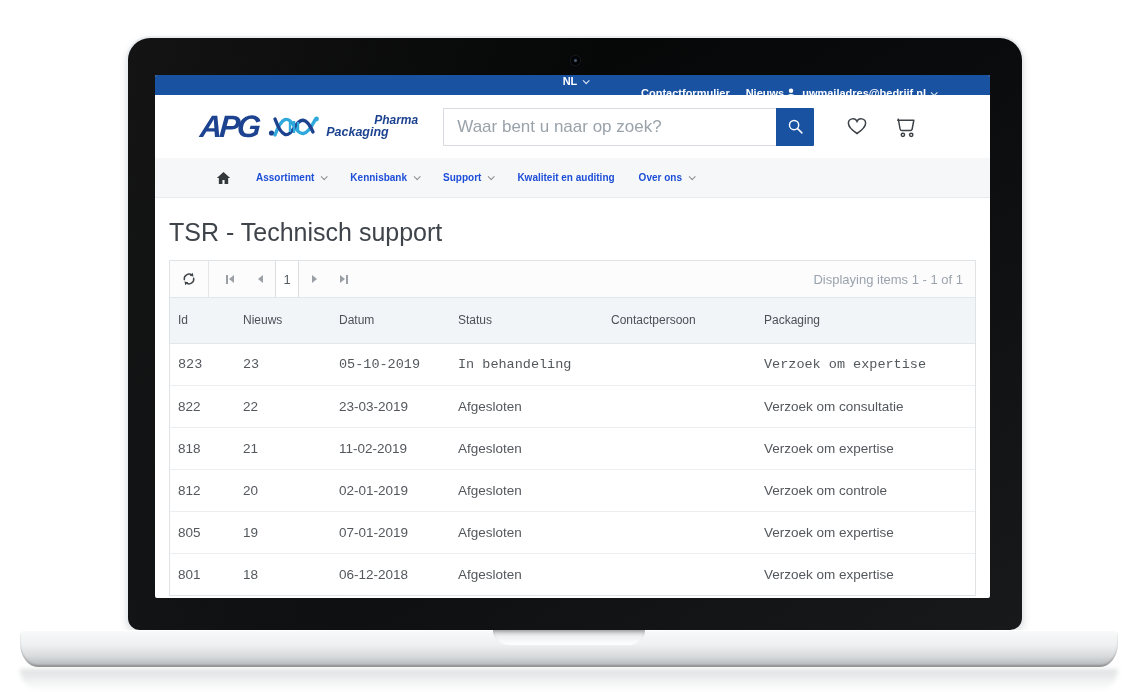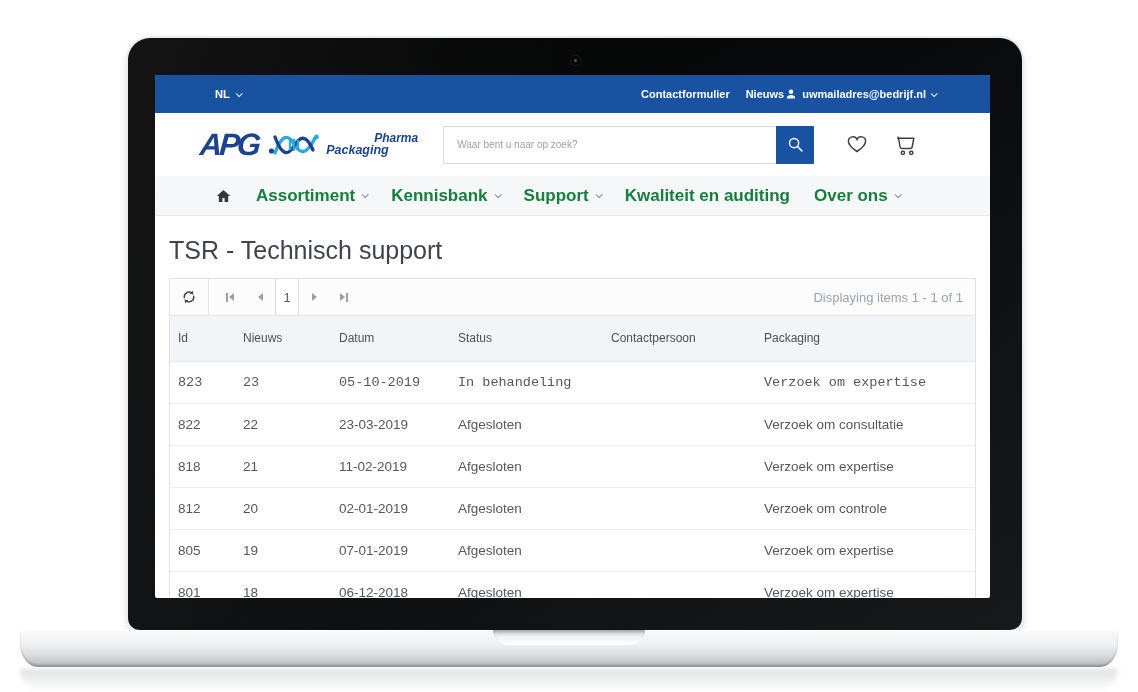--- a/index.html
+++ b/index.html
@@ -42,23 +42,24 @@
     box-shadow:inset 0 2px 3px rgba(0,0,0,.18);
   }
   .reflection {
     position:absolute; left:20px; top:669px; width:1098px; height:22px;
     background:linear-gradient(rgba(170,175,178,.38), rgba(255,255,255,0));
     filter:blur(2px); border-radius:0 0 30px 30px;
   }
 
   
   .topbar {
-    height:38px; background:#1a52a2; color:#fff;
+    height:20px; background:#1a52a2; color:#fff;
     display:flex; align-items:center; font-size:11px; font-weight:bold;
     padding:0 54px 0 60px;
+    flex-direction:column;
   }
   .topbar .lang { display:flex; align-items:center; gap:6px; cursor:pointer; }
   .topbar .right { margin-left:auto; display:flex; align-items:center; gap:1px; }
   .tb-link { cursor:pointer; }
   .tb-user { display:flex; align-items:center; gap:5px; cursor:pointer; }
   .chev { display:inline-block; width:5px; height:5px;
     border-right:1.5px solid currentColor; border-bottom:1.5px solid currentColor;
     transform:rotate(45deg) translateY(-1px); opacity:.9; }
   .chev.gray { color:#7d838a; }
 
@@ -69,35 +70,35 @@
     font-size:31px; font-weight:800; font-style:italic; color:#1c4290;
     letter-spacing:-3px; line-height:1; transform:skewX(-4deg);
   }
   .logo-dna { margin:0 6px 0 10px; }
   .logo-tag { font-style:italic; font-weight:bold; color:#1c4290; line-height:1.05; }
   .logo-tag .l1 { font-size:12px;margin-left:48px; }
   .logo-tag .l2 { font-size:12.5px; }
   .search-wrap { display:flex; margin-left:25px; }
   .search-input {
     width:333px; height:38px; border:1px solid #d7dbdf; border-right:none;
-    font-size:10px; color:#3c4146; padding:16px 13px; outline:none;
+    font-size:17px; color:#3c4146; padding:16px 13px; outline:none;
     font-family:"Liberation Sans", sans-serif; border-radius:1px 0 0 1px;
   }
   .search-input::placeholder { color:#9aa2aa; }
   .search-btn {
     width:38px; height:38px; background:#1a52a2; border:none; cursor:pointer;
     display:flex; align-items:center; justify-content:center; border-radius:0 1px 1px 0;
   }
   .hdr-icon { margin-left:30px; cursor:pointer; display:flex; align-items:center; }
 
   
   .navbar {
     height:40px; background:#f6f7f8; border-bottom:1px solid #e8eaec;
     display:flex; align-items:center; gap:24px; padding-left:60px;
-    font-size:17px; font-weight:bold; color:#15803d;
+    font-size:10px; font-weight:bold; color:#1d4ed8;
   }
   .nav-item { display:flex; align-items:center; gap:7px; cursor:pointer; white-space:nowrap; }
   .nav-home { cursor:pointer; display:flex; align-items:center; }
 
   
   .content { padding:0 14px; }
   .page-title { margin-top:20px; font-size:25px; font-weight:400; color:#3e444a; }
 
   .grid { margin-top:13px; border:1px solid #dfe3e6; background:#fff; }
   .pager-bar {

